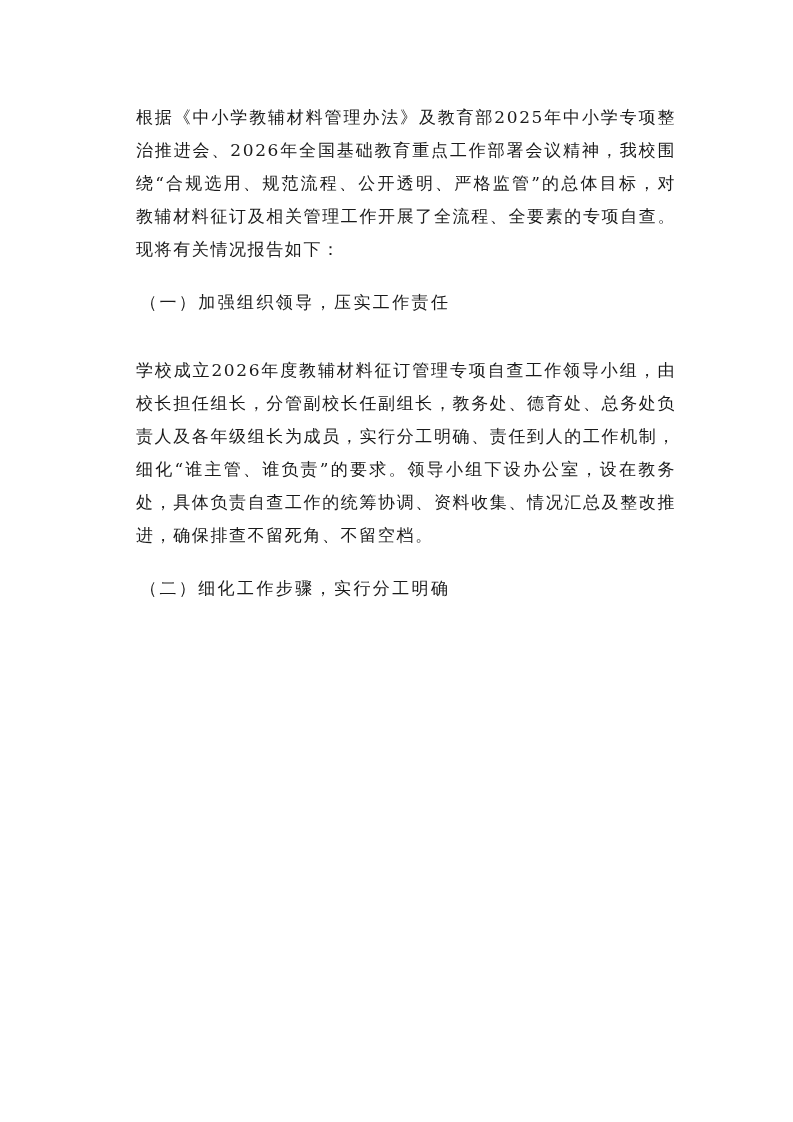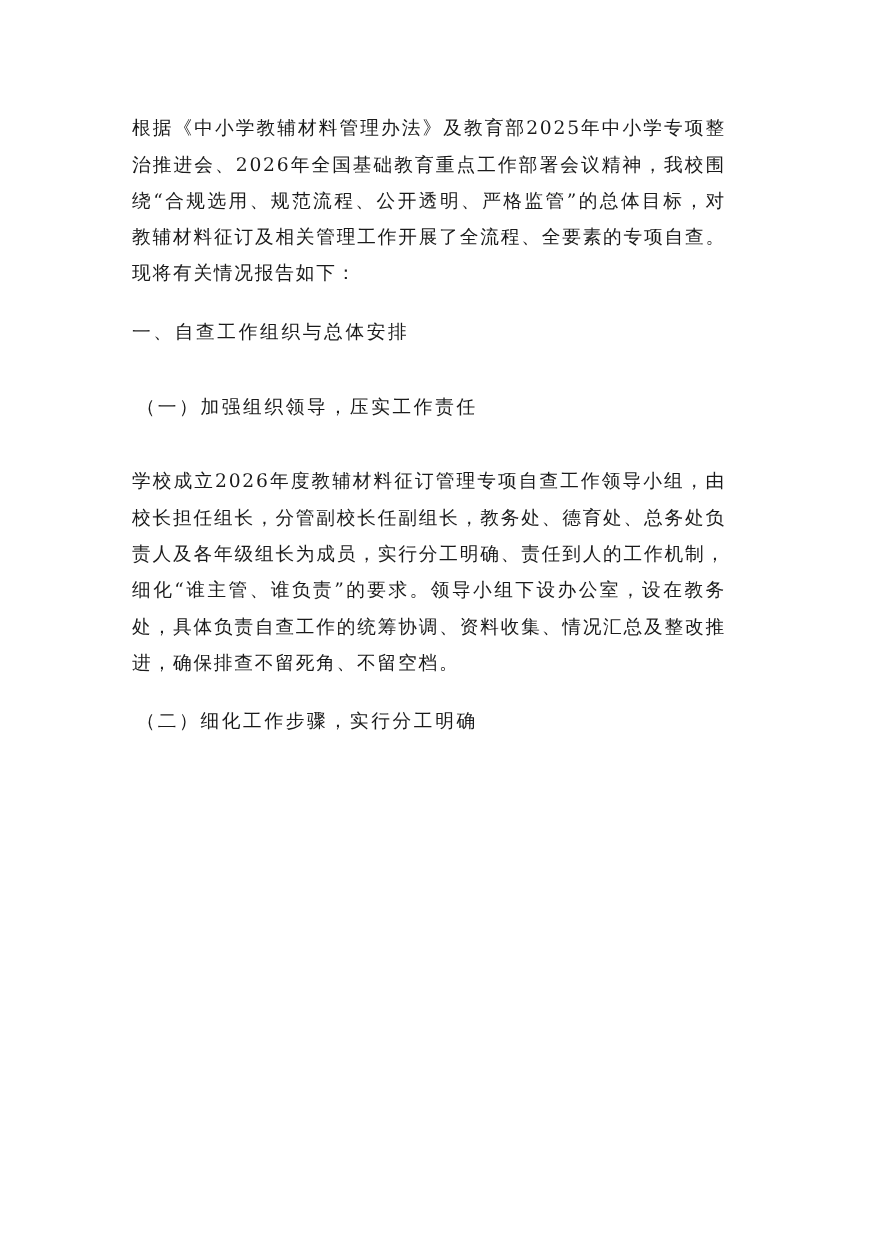--- a/index.html
+++ b/index.html
@@ -10,21 +10,21 @@
     body {
       width: 793px;
       height: 1122px;
       position: relative;
       overflow: hidden;
       font-family: "DejaVu Serif", "Liberation Serif", serif;
       color: #1a1a1a;
     }
     .page {
       position: absolute;
-      left: 120px;
+      left: 136px;
       top: 101px;
       width: 540px;
     }
     .para {
       margin: 0;
       font-size: 17px;
       line-height: 33px;
       letter-spacing: 1.6px;
       text-align: justify;
       word-break: break-all;
@@ -40,19 +40,18 @@
     .gap-h2 { margin-bottom: 35px; }
     .gap-para { margin-bottom: 20px; }
     .sub { padding-left: 4px; }
   </style>
 </head>
 <body>
 
 <div class="page">
   <p class="para gap-after-intro">根据《中小学教辅材料管理办法》及教育部2025年中小学专项整治推进会、2026年全国基础教育重点工作部署会议精神，我校围绕“合规选用、规范流程、公开透明、严格监管”的总体目标，对教辅材料征订及相关管理工作开展了全流程、全要素的专项自查。现将有关情况报告如下：</p>
 
-  <p class="heading gap-h1">一、自查工作组织与总体安排</p>
 
   <p class="heading sub gap-h2">（一）加强组织领导，压实工作责任</p>
   <p class="para gap-para">学校成立2026年度教辅材料征订管理专项自查工作领导小组，由校长担任组长，分管副校长任副组长，教务处、德育处、总务处负责人及各年级组长为成员，实行分工明确、责任到人的工作机制，细化“谁主管、谁负责”的要求。领导小组下设办公室，设在教务处，具体负责自查工作的统筹协调、资料收集、情况汇总及整改推进，确保排查不留死角、不留空档。</p>
 
   <p class="heading sub gap-h2">（二）细化工作步骤，实行分工明确</p>
 </div>
 
 </body></html>

